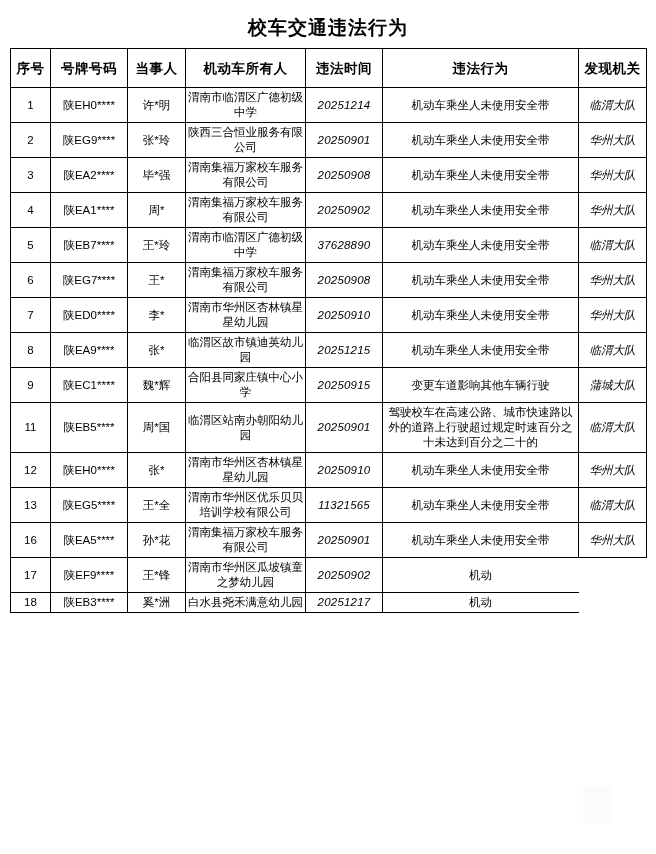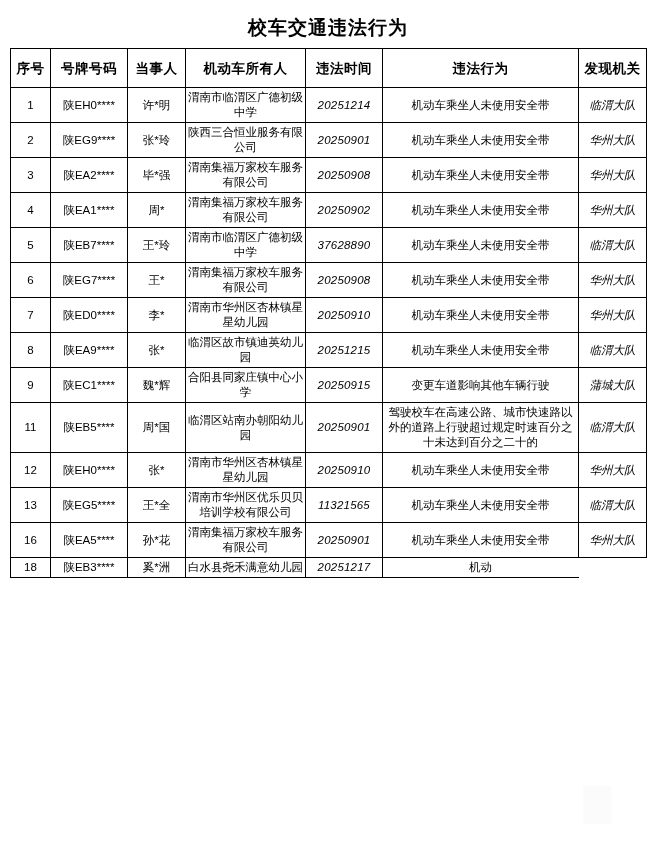--- a/index.html
+++ b/index.html
@@ -250,20 +250,29 @@
           </tr>
           <tr>
             <td class="idx">16</td>
             <td class="plate">陕EA5****</td>
             <td class="person">孙*花</td>
             <td class="owner">渭南集福万家校车服务有限公司</td>
             <td class="time">20250901</td>
             <td class="act">机动车乘坐人未使用安全带</td>
             <td class="org">华州大队</td>
           </tr>
+          <tr class="partial">
+            <td class="idx">17</td>
+            <td class="plate">陕EF9****</td>
+            <td class="person">王*锋</td>
+            <td class="owner">渭南市华州区瓜坡镇童之梦幼儿园</td>
+            <td class="time">20250902</td>
+            <td class="act act-partial">机动</td>
+            <td class="org"></td>
+          </tr>
           <tr class="partial partial-last">
             <td class="idx">18</td>
             <td class="plate">陕EB3****</td>
             <td class="person">奚*洲</td>
             <td class="owner">白水县尧禾满意幼儿园</td>
             <td class="time">20251217</td>
             <td class="act act-partial">机动</td>
             <td class="org"></td>
           </tr>
         </tbody>

